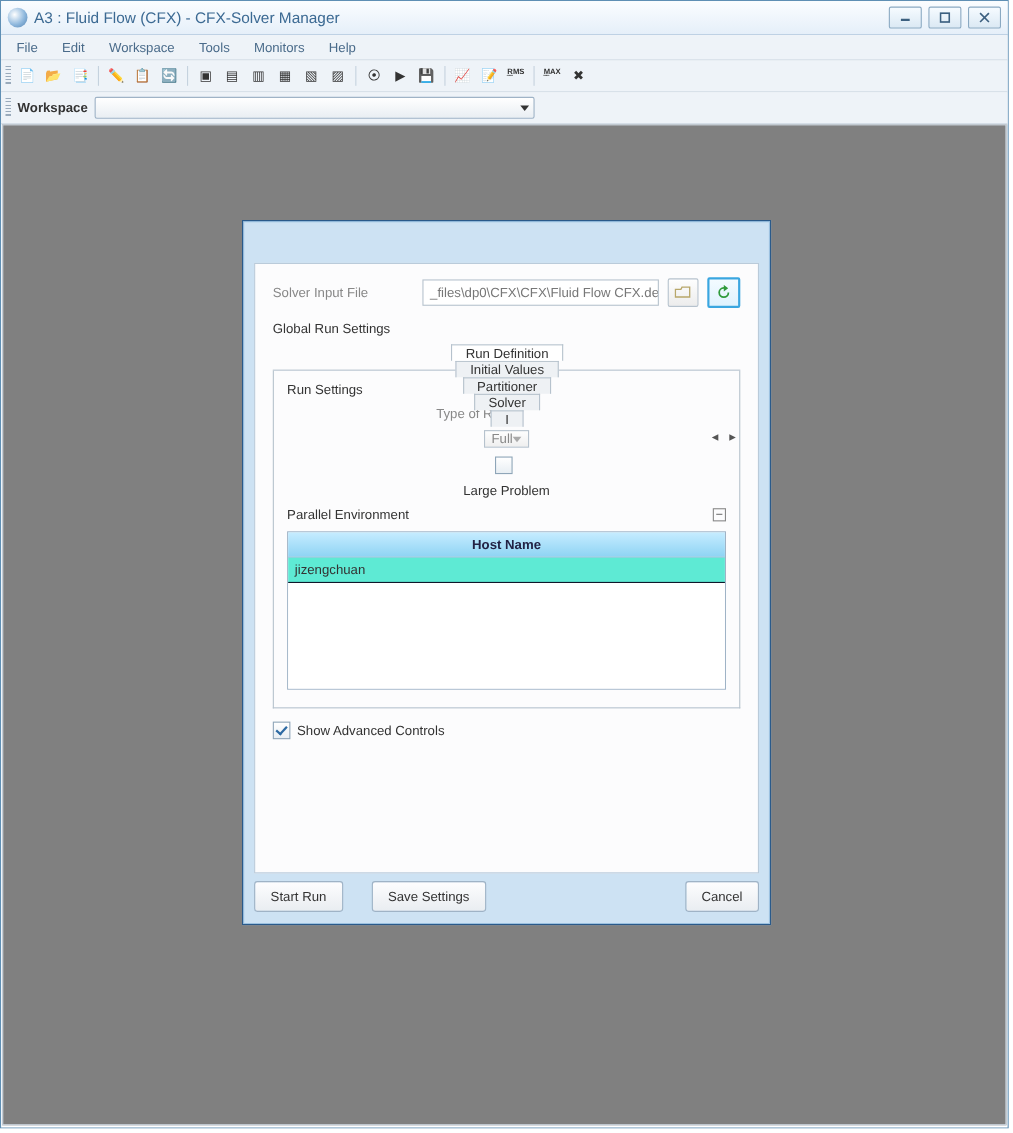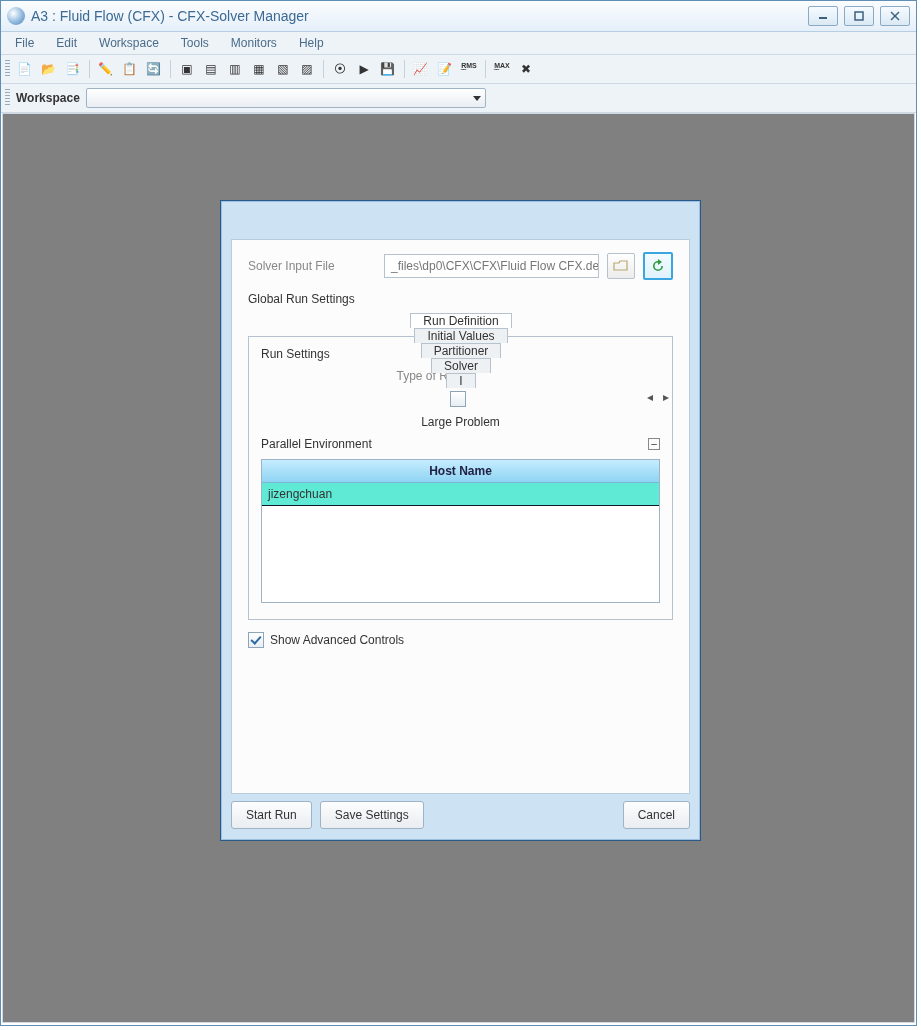--- a/index.html
+++ b/index.html
@@ -56,21 +56,21 @@
   .cb{width:14px;height:14px;border:1px solid #8ea5b8;background:linear-gradient(#fff,#e8eef3);display:inline-flex;align-items:center;justify-content:center;margin-right:6px;flex:none;}
   .cb.checked::after{content:"";width:8px;height:4px;border-left:2px solid #2d6aa3;border-bottom:2px solid #2d6aa3;transform:rotate(-48deg);margin-top:-3px;}
   .subhdr{display:flex;align-items:center;justify-content:space-between;color:#333;margin:4px 0 8px 0;}
   .collapse-icon{width:10px;height:10px;border:1px solid #888;display:flex;align-items:center;justify-content:center;font-size:10px;line-height:1;}
   .grid{border:1px solid #9fb3c6;}
   .grid-h{background:linear-gradient(#c6ecff,#8fd4f4);height:22px;display:flex;align-items:center;justify-content:center;font-weight:bold;color:#224;border-bottom:1px solid #7ab7d8;}
   .grid-row{height:22px;border-bottom:1px solid #0f172a;background:#5eead4;padding:0 6px;display:flex;align-items:center;color:#333;}
   .grid-body{height:96px;background:#fff;}
   .pane-bottom{display:flex;align-items:center;margin-top:12px;}
   
-  .dlg-foot{position:absolute;left:10px;right:10px;bottom:10px;height:30px;display:flex;align-items:center;gap:8px;}
+  .dlg-foot{position:absolute;left:10px;right:10px;bottom:10px;height:30px;display:flex;align-items:center;gap:26px;}
   .pbtn{height:26px;padding:0 14px;border:1px solid #9fb3c6;border-radius:3px;background:linear-gradient(#fdfdfe,#e9edf1);color:#333;display:flex;align-items:center;}
   .spacer{flex:1;}
 </style>
 </head>
 <body>
 
 <div class="win-frame">
 
   <div class="titlebar">
     <div class="app-icon"></div>
@@ -183,20 +183,24 @@
           <div class="tabnav-btn">◂</div>
           <div class="tabnav-btn">▸</div>
         </div>
       </div>
 
       <div class="tabpane">
         <div class="grp-title">Run Settings</div>
 
         <div class="row">
           <div class="rlbl">Type of Run</div>
+          <div class="sel">
+            <span>Full</span>
+            <div class="combo-arr" style="border-top-color:#aaa"></div>
+          </div>
         </div>
 
         <div class="row">
           <span class="cb"></span>
           <span>Large Problem</span>
         </div>
 
         <div class="subhdr">
           <span>Parallel Environment</span>
           <span class="collapse-icon">‒</span>

